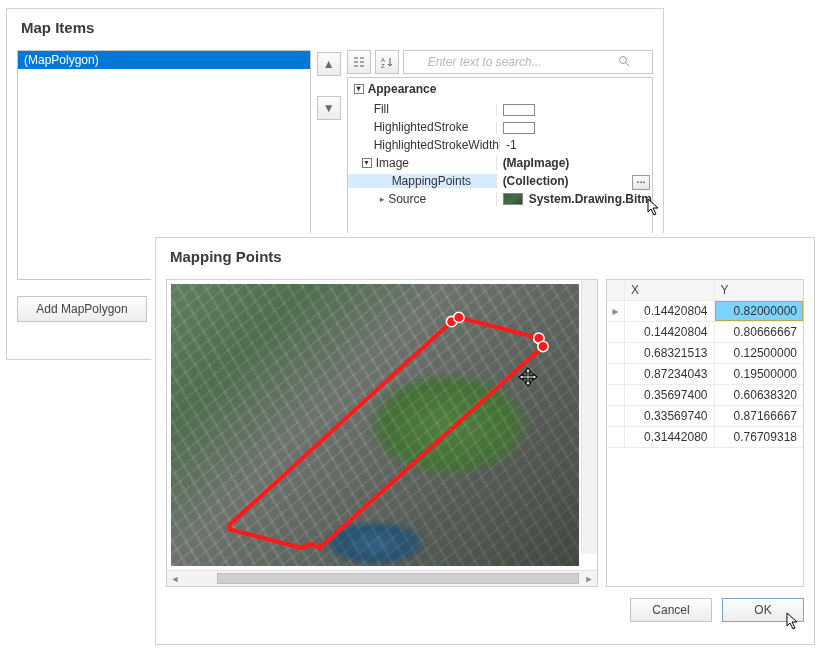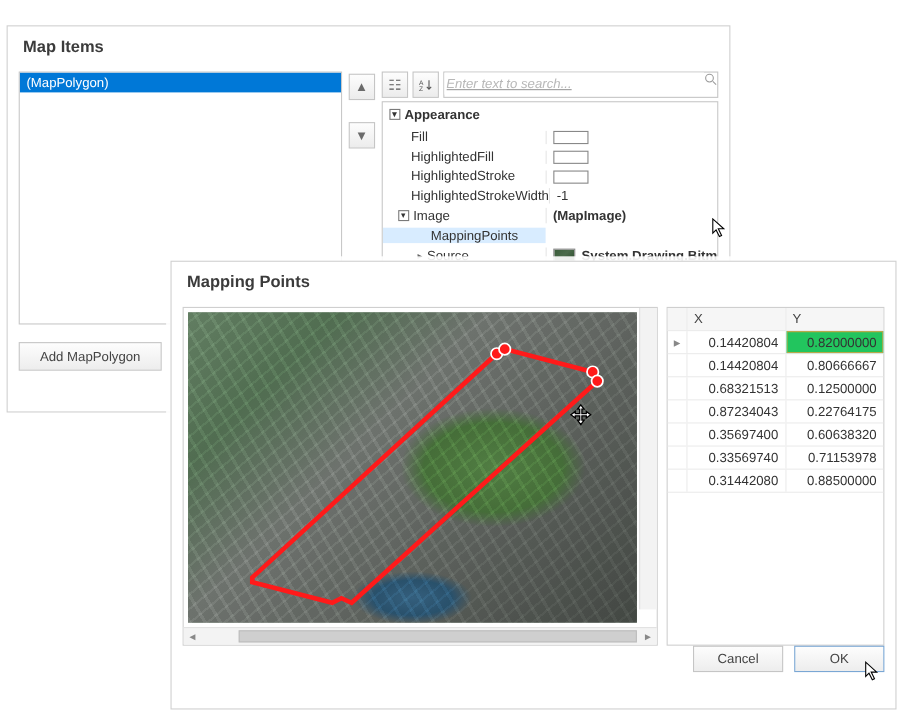--- a/index.html
+++ b/index.html
@@ -16,21 +16,21 @@
   }
 
   
   .panel {
     border: 1px solid #d0d0d0;
     background: #fff;
     padding: 8px 10px 10px 10px;
   }
   .panel-mapitems {
     position: absolute;
-    left: 6px; top: 23px;
+    left: 6px; top: 8px;
     width: 658px; height: 352px;
   }
   .panel-title {
     font-size: 15px;
     font-weight: 600;
     color: #3b3b3b;
     margin: 2px 0 14px 4px;
   }
 
   .mapitems-body {
@@ -77,24 +77,23 @@
   .mi-prop-toolbar {
     display: flex;
     gap: 4px;
     margin-bottom: 3px;
   }
   .search {
     flex: 1;
     display: flex;
     border: 1px solid #c5c5c5;
     background: #fff;
-    align-items: flex-start;
-    padding: 0 0;
+    align-items: center;
+    padding: 0 22px;
     color: #9b9b9b;
-    text-decoration: underline;
   }
   .search-input {
     flex: 1;
     border: none;
     outline: none;
     font: inherit;
     padding: 3px 2px;
     font-style: italic;
     color: #333;
   }
@@ -295,25 +294,25 @@
     border-right: 1px solid #ececec;
     display: flex;
     align-items: center;
     padding: 0 6px;
     justify-content: flex-end;
   }
   .mpt-cell.gutter { flex: 0 0 18px; justify-content:center; color:#888; padding:0; }
   .mpt-cell.x { flex: 1; }
   .mpt-cell.y { flex: 1; border-right: none; }
   .mpt-head .mpt-cell { justify-content: flex-start; color:#444; }
-  .mpt-row.sel .mpt-cell.y { background: #22c55e; }
+  .mpt-row.sel .mpt-cell.y { background: #7dd3fc; }
   .mpt-row.focus .mpt-cell.y { box-shadow: inset 0 0 0 1px #b8a84a; }
 
   .mp-footer {
-    margin-top: 0;
+    margin-top: 11px;
     display: flex;
     justify-content: flex-end;
     gap: 10px;
     position: relative;
   }
   .btn {
     width: 82px; height: 24px;
     border: 1px solid #c5c5c5;
     background: linear-gradient(#fdfdfd,#ededed);
     font: inherit;
@@ -389,44 +388,42 @@
           <span>Appearance</span>
         </div>
 
         <div class="pg-row">
           <div class="pg-label">Fill</div>
           <div class="pg-val">
               <span class="color-swatch"></span>
             </div>
         </div>
         <div class="pg-row">
-          <div class="pg-label">HighlightedFill</div>
-          <div class="pg-val">
-              <span class="color-swatch"></span>
-            </div>
-        </div>
-        <div class="pg-row">
           <div class="pg-label">HighlightedStroke</div>
           <div class="pg-val">
               <span class="color-swatch"></span>
             </div>
         </div>
         <div class="pg-row">
           <div class="pg-label">HighlightedStrokeWidth</div>
           <div class="pg-val">-1</div>
         </div>
         <div class="pg-row">
           <div class="pg-label" style="display:flex;align-items:center;gap:4px;padding-left:14px;">
             <span class="pg-expand">▾</span>
             <span>Image</span>
           </div>
           <div class="pg-val bold">(MapImage)</div>
         </div>
         <div class="pg-row sel">
           <div class="pg-label indent2">MappingPoints</div>
+          <div class="pg-val bold">
+            <span>(Collection)</span>
+            <span class="ellipsis-btn">⋯</span>
+          </div>
         </div>
         <div class="pg-row">
           <div class="pg-label indent2 witharrow">
             <span style="color:#666;font-size:9px">▸</span>
             <span>Source</span>
           </div>
           <div class="pg-val bold">
             <span class="bmp-swatch"></span>
             <span>System.Drawing.Bitm</span>
           </div>
@@ -494,36 +491,36 @@
         <div class="mpt-cell y">0.80666667</div>
       </div>
       <div class="mpt-row">
         <div class="mpt-cell gutter"></div>
         <div class="mpt-cell x">0.68321513</div>
         <div class="mpt-cell y">0.12500000</div>
       </div>
       <div class="mpt-row">
         <div class="mpt-cell gutter"></div>
         <div class="mpt-cell x">0.87234043</div>
-        <div class="mpt-cell y">0.22764175</div>
+        <div class="mpt-cell y">0.19500000</div>
       </div>
       <div class="mpt-row">
         <div class="mpt-cell gutter"></div>
         <div class="mpt-cell x">0.35697400</div>
         <div class="mpt-cell y">0.60638320</div>
       </div>
       <div class="mpt-row">
         <div class="mpt-cell gutter"></div>
         <div class="mpt-cell x">0.33569740</div>
-        <div class="mpt-cell y">0.71153978</div>
+        <div class="mpt-cell y">0.87166667</div>
       </div>
       <div class="mpt-row">
         <div class="mpt-cell gutter"></div>
         <div class="mpt-cell x">0.31442080</div>
-        <div class="mpt-cell y">0.88500000</div>
+        <div class="mpt-cell y">0.76709318</div>
       </div>
     </div>
   </div>
 
   <div class="mp-footer">
     <button class="btn">Cancel</button>
     <button class="btn primary">OK</button>
     <div class="cursor-arrow" style="left:620px; top:14px;">
       <svg width="16" height="20">
           <path d="M1 1 L1 14 L4 11 L7 17 L9 16 L6 10 L11 10 Z" fill="#fff" stroke="#000" stroke-width="1"></path>

